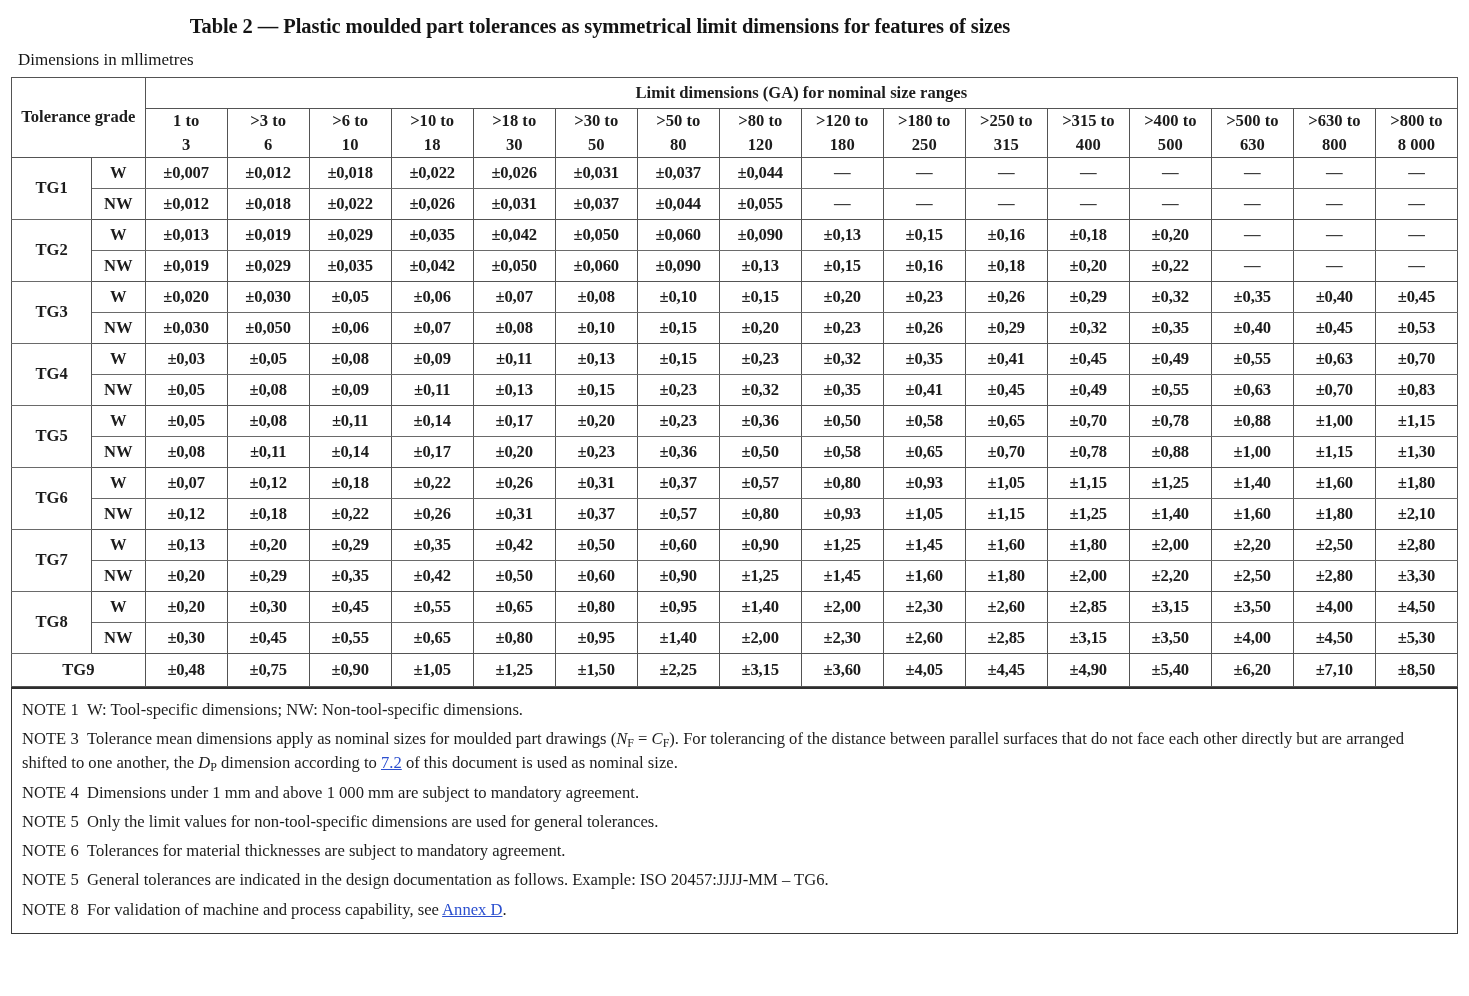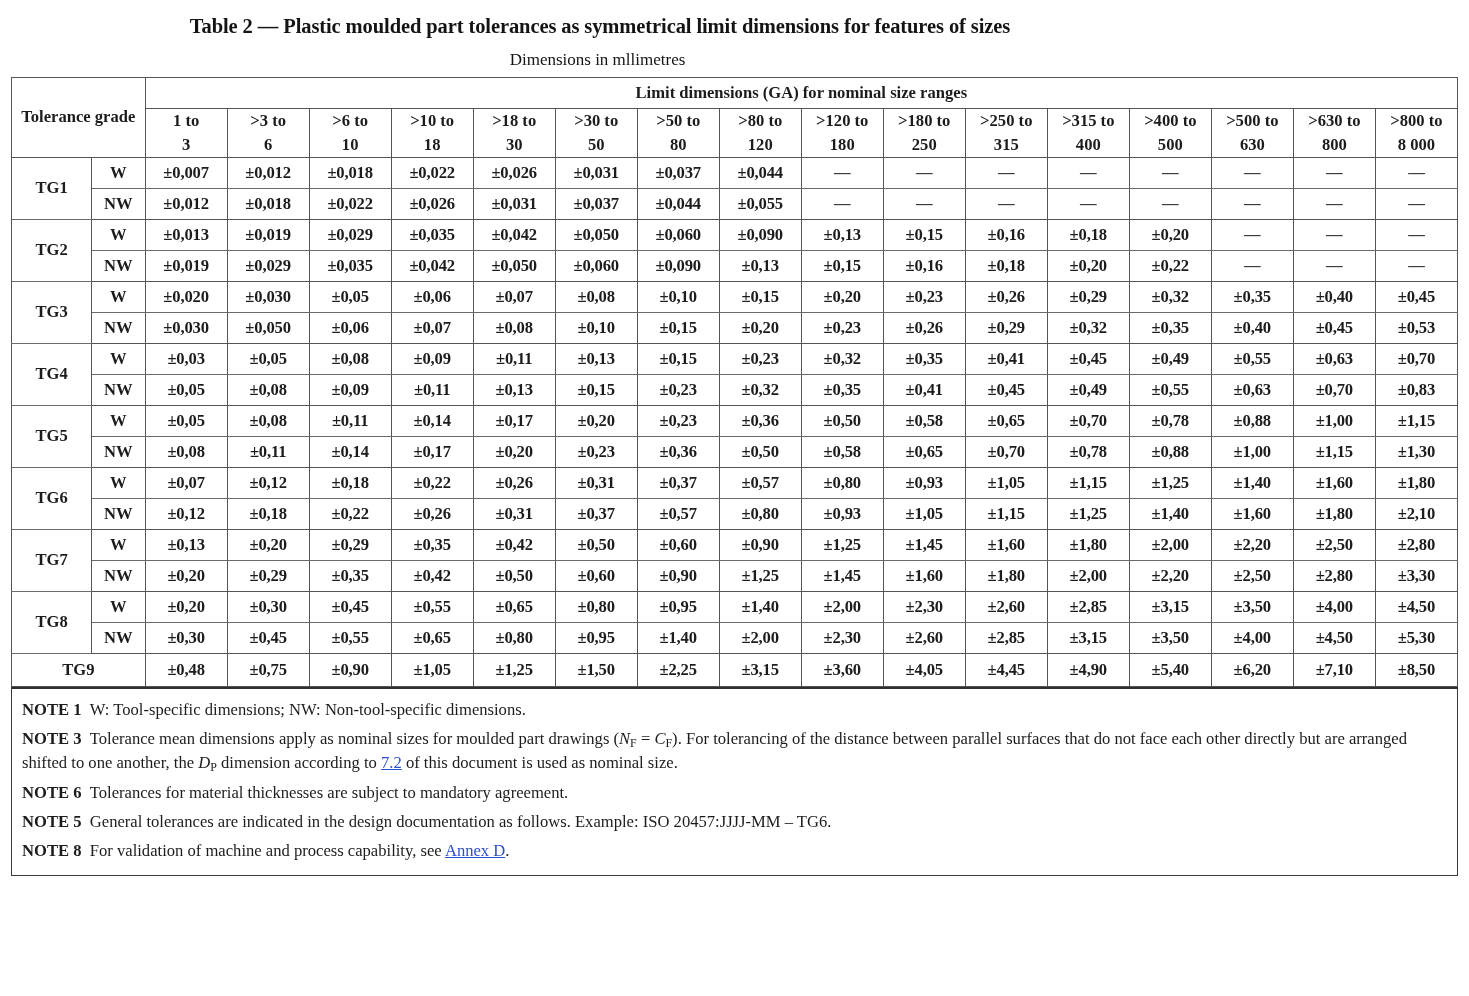--- a/index.html
+++ b/index.html
@@ -21,23 +21,23 @@
   .title {
     text-align: center;
     font-weight: bold;
     font-size: 20.5px;
     letter-spacing: -0.1px;
     padding: 14px 60px 0 60px;
     line-height: 1.2;
     color: #141414;
   }
   .subtitle {
-    text-align: center;
+    text-align: left;
     font-size: 17px;
-    padding: 11px 14px 7px 9px;
+    padding: 11px 14px 7px 18px;
     color: #141414;
   }
 
   
   .tablewrap {
     padding: 0 11px 0 11px;
   }
   table.maintable {
     border-collapse: collapse;
     width: 1447px;
@@ -106,21 +106,21 @@
     padding: 7px 10px 9px 10px;
     background: #fff;
   }
   .note {
     font-size: 16.6px;
     line-height: 1.33;
     padding: 3.5px 0 3.5px 0;
     color: #1c1c1c;
     text-align: left;
   }
-  .note .lbl { font-weight: bold; }
+  .note .lbl { font-weight: normal; }
   .note i { font-style: italic; }
   .note sub { font-size: 0.72em; vertical-align: -0.22em; font-style: normal; }
   .link {
     color: #2b4fcf;
     text-decoration: underline;
     cursor: pointer;
   }
 </style>
 </head>
 <body>
@@ -561,20 +561,26 @@
   </div>
 
   <div class="notes">
     <div class="note">
       <span class="lbl">NOTE 1</span>&nbsp;&nbsp;<span>W: Tool-specific dimensions; NW: Non-tool-specific dimensions.</span>
     </div>
     <div class="note">
       <span class="lbl">NOTE 3</span>&nbsp;&nbsp;<span>Tolerance mean dimensions apply as nominal sizes for moulded part drawings (</span><i>N</i><sub>F</sub><span> = </span><i>C</i><sub>F</sub><span>). For tolerancing of the distance between parallel surfaces that do not face each other directly but are arranged shifted to one another, the </span><i>D</i><sub>P</sub><span> dimension according to </span><a class="link">7.2</a><span> of this document is used as nominal size.</span>
     </div>
     <div class="note">
+      <span class="lbl">NOTE 4</span>&nbsp;&nbsp;<span>Dimensions under 1 mm and above 1 000 mm are subject to mandatory agreement.</span>
+    </div>
+    <div class="note">
+      <span class="lbl">NOTE 5</span>&nbsp;&nbsp;<span>Only the limit values for non-tool-specific dimensions are used for general tolerances.</span>
+    </div>
+    <div class="note">
       <span class="lbl">NOTE 6</span>&nbsp;&nbsp;<span>Tolerances for material thicknesses are subject to mandatory agreement.</span>
     </div>
     <div class="note">
       <span class="lbl">NOTE 5</span>&nbsp;&nbsp;<span>General tolerances are indicated in the design documentation as follows. Example: ISO 20457:JJJJ-MM – TG6.</span>
     </div>
     <div class="note">
       <span class="lbl">NOTE 8</span>&nbsp;&nbsp;<span>For validation of machine and process capability, see </span><a class="link">Annex D</a><span>.</span>
     </div>
   </div>
 

